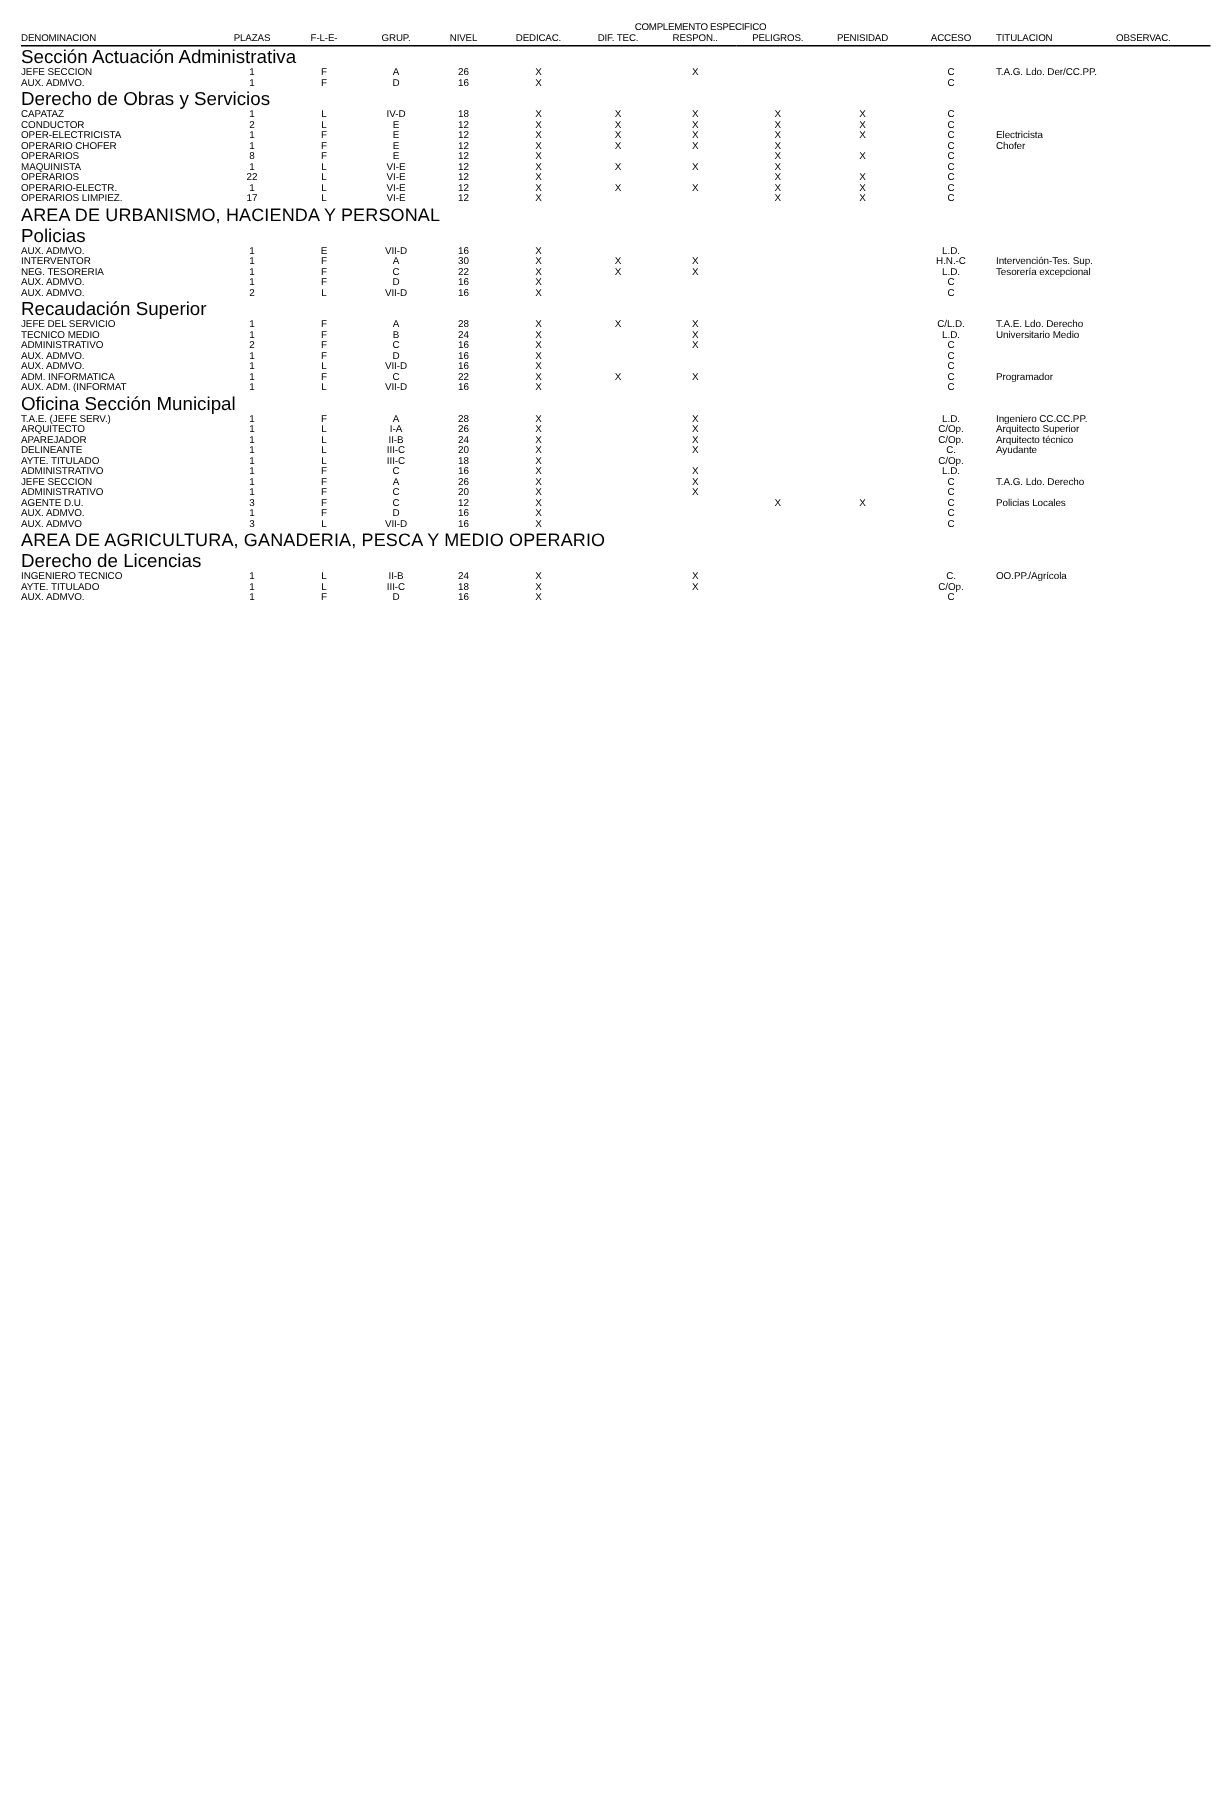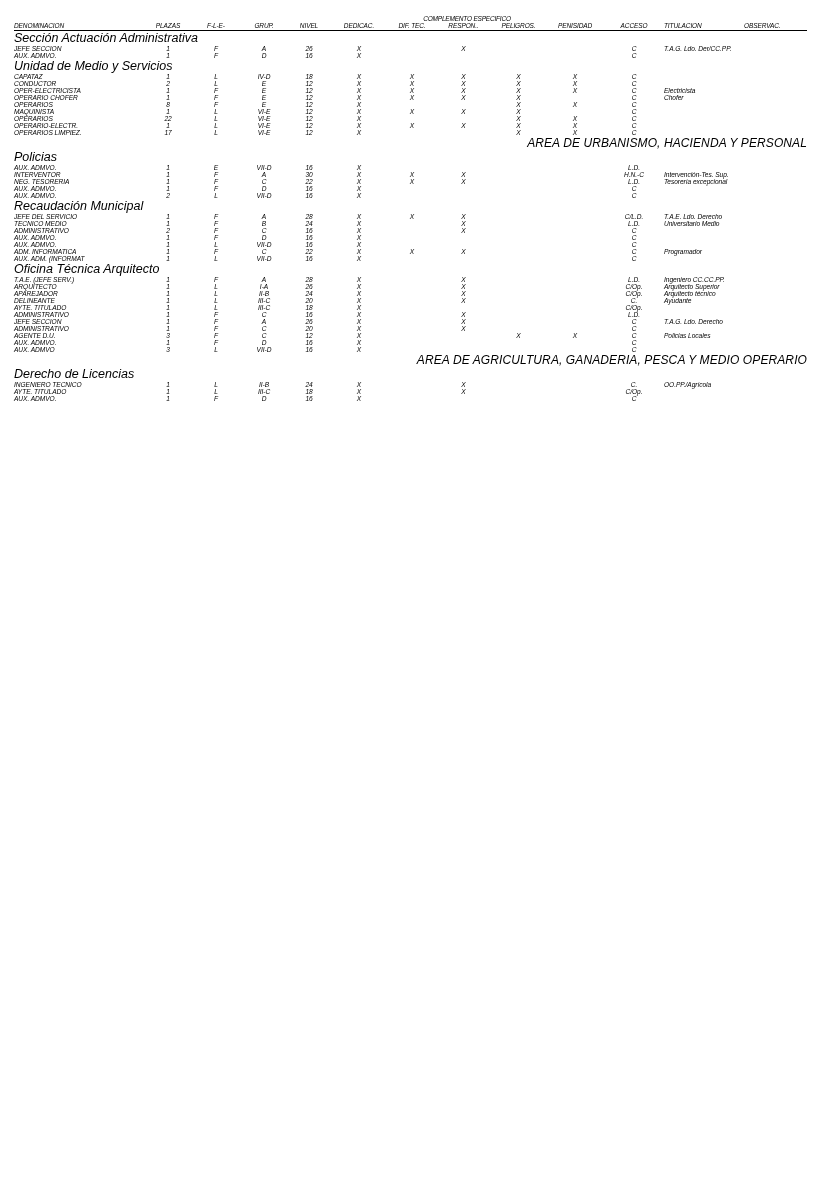--- a/index.html
+++ b/index.html
@@ -18,21 +18,20 @@
   }
   .page {
     position: relative;
     width: 821px;
     padding: 8px 14px 0 14px;
   }
   table.rpl {
     width: 793px;
     border-collapse: collapse;
     table-layout: fixed;
-    font-style: italic;
   }
   table.rpl td, table.rpl th {
     padding: 0;
     vertical-align: bottom;
     font-weight: normal;
   }
   
   col.c-den   { width: 130px; }
   col.c-pla   { width: 48px; }
   col.c-fle   { width: 48px; }
@@ -73,21 +72,20 @@
     padding-bottom: 8px;
     letter-spacing: 0px;
     white-space: nowrap;
   }
   .area td {
     font-size: 12px;
     padding-top: 16px;
     padding-bottom: 14px;
     letter-spacing: 0.1px;
     white-space: nowrap;
-    text-align: right;
   }
   .drow td {
     font-size: 6.6px;
     letter-spacing: -0.05px;
     padding-top: 5px;
     padding-bottom: 5px;
     white-space: nowrap;
   }
   .c { text-align: center; }
   .l { text-align: left; }
@@ -167,21 +165,21 @@
           <td class="c">X</td>
           <td class="c"></td>
           <td class="c"></td>
           <td class="c"></td>
           <td class="c"></td>
           <td class="c">C</td>
           <td class="l tit"></td>
           <td class="l"></td>
         </tr>
         <tr class="section">
-          <td colspan="13">Unidad de Medio y Servicios</td>
+          <td colspan="13">Derecho de Obras y Servicios</td>
         </tr>
         <tr class="drow">
           <td class="l den">CAPATAZ</td>
           <td class="c">1</td>
           <td class="c">L</td>
           <td class="c">IV-D</td>
           <td class="c">18</td>
           <td class="c">X</td>
           <td class="c">X</td>
           <td class="c">X</td>
@@ -386,21 +384,21 @@
           <td class="c">X</td>
           <td class="c"></td>
           <td class="c"></td>
           <td class="c"></td>
           <td class="c"></td>
           <td class="c">C</td>
           <td class="l tit"></td>
           <td class="l"></td>
         </tr>
         <tr class="section">
-          <td colspan="13">Recaudación Municipal</td>
+          <td colspan="13">Recaudación Superior</td>
         </tr>
         <tr class="drow">
           <td class="l den">JEFE DEL SERVICIO</td>
           <td class="c">1</td>
           <td class="c">F</td>
           <td class="c">A</td>
           <td class="c">28</td>
           <td class="c">X</td>
           <td class="c">X</td>
           <td class="c">X</td>
@@ -494,21 +492,21 @@
           <td class="c">X</td>
           <td class="c"></td>
           <td class="c"></td>
           <td class="c"></td>
           <td class="c"></td>
           <td class="c">C</td>
           <td class="l tit"></td>
           <td class="l"></td>
         </tr>
         <tr class="section">
-          <td colspan="13">Oficina Técnica Arquitecto</td>
+          <td colspan="13">Oficina Sección Municipal</td>
         </tr>
         <tr class="drow">
           <td class="l den">T.A.E. (JEFE SERV.)</td>
           <td class="c">1</td>
           <td class="c">F</td>
           <td class="c">A</td>
           <td class="c">28</td>
           <td class="c">X</td>
           <td class="c"></td>
           <td class="c">X</td>

